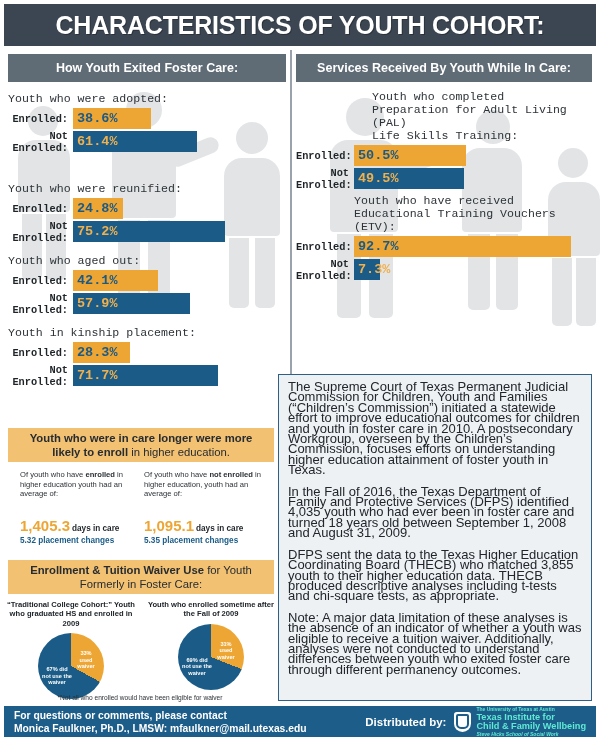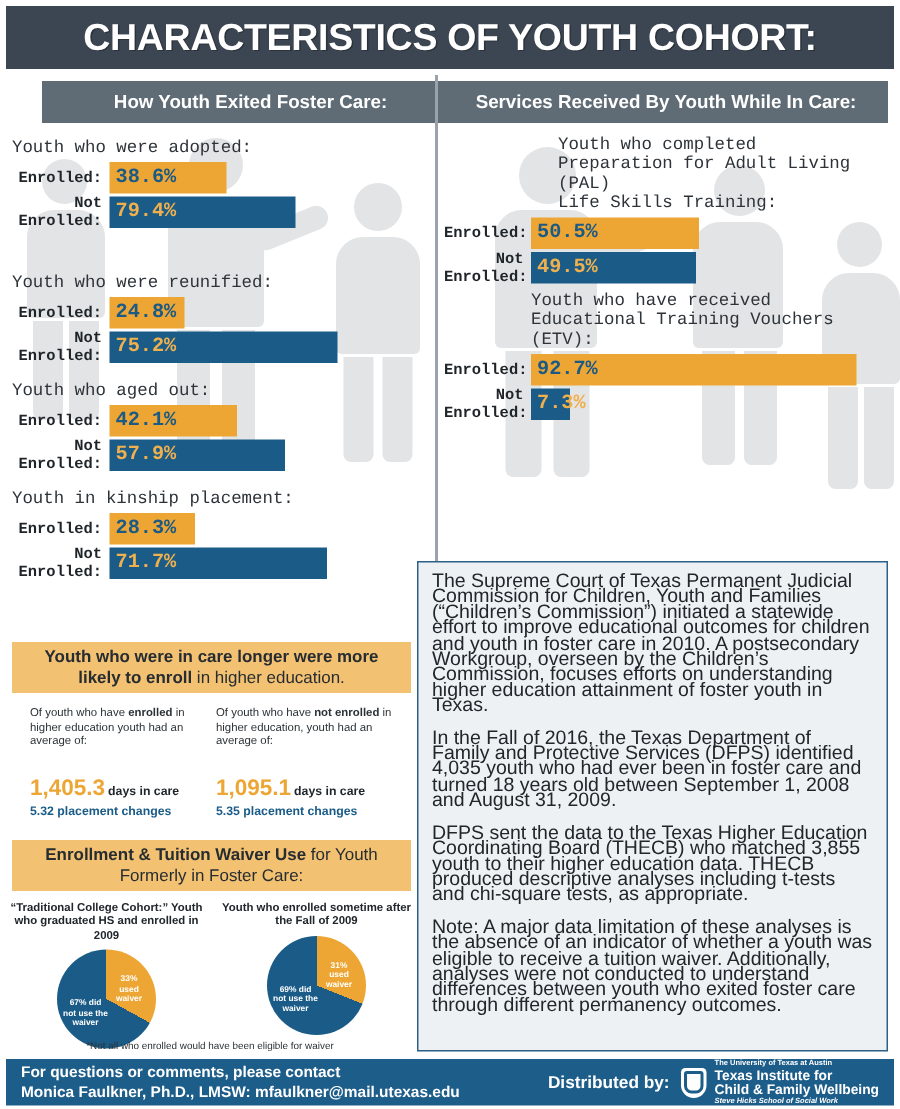--- a/index.html
+++ b/index.html
@@ -57,21 +57,21 @@
 
   
   .col-header {
     position: absolute; height: 28px;
     background: #5f6b75;
     display: flex; align-items: center; justify-content: center;
   }
   .col-header span {
     color: #ffffff; font-size: 12.5px; font-weight: bold;
   }
-  #hdr-left  { left: 8px;   top: 54px; width: 278px; margin-left: 20px; }
+  #hdr-left  { left: 8px;   top: 54px; width: 278px; }
   #hdr-right { left: 296px; top: 54px; width: 296px; }
 
   .col-divider {
     position: absolute; left: 290px; top: 50px;
     width: 1.5px; height: 330px; background: #9aa3ab;
   }
 
   
   .bar-group { position: absolute; font-family: Liberation Mono, monospace; }
   .bg-title {
@@ -175,21 +175,21 @@
   .logo-shield {
     width: 17px; height: 20px; background: #ffffff;
     border-radius: 3px 3px 9px 9px;
     margin-right: 5px; position: relative;
     display: flex; align-items: center; justify-content: center;
   }
   .logo-shield::after {
     content: ""; width: 9px; height: 11px;
     border: 2px solid #1d5d89; border-radius: 2px 2px 5px 5px;
   }
-  .logo-lines { color: #ffffff; line-height: 8.4px; }
+  .logo-lines { color: #5eead4; line-height: 8.4px; }
   .logo-l1 { font-size: 5px; font-weight: bold; }
   .logo-l2 { font-size: 9.2px; font-weight: bold; }
   .logo-l3 { font-size: 9.2px; font-weight: bold; }
   .logo-l4 { font-size: 5px; font-style: italic; font-weight: bold; }
 </style>
 </head>
 <body>
 
 <div id="page">
 
@@ -250,21 +250,21 @@
     <div class="bg-title">Youth who were adopted:</div>
     <div class="bar-row">
       <div class="bar-label" style="width:65px;">Enrolled:</div>
       <div class="bar enrolled" style="width: 77.972px;">
         <span class="bar-value">38.6%</span>
       </div>
     </div>
     <div class="bar-row">
       <div class="bar-label" style="width:65px;">Not Enrolled:</div>
       <div class="bar notenrolled" style="width: 124.028px;">
-        <span class="bar-value">79.4%</span>
+        <span class="bar-value">61.4%</span>
       </div>
     </div>
   </div>
 
   <div class="bar-group" id="grp1" style="left:8px; top:182px; width:275px;">
     <div class="bg-title">Youth who were reunified:</div>
     <div class="bar-row">
       <div class="bar-label" style="width:65px;">Enrolled:</div>
       <div class="bar enrolled" style="width: 50.096px;">
         <span class="bar-value">24.8%</span>

